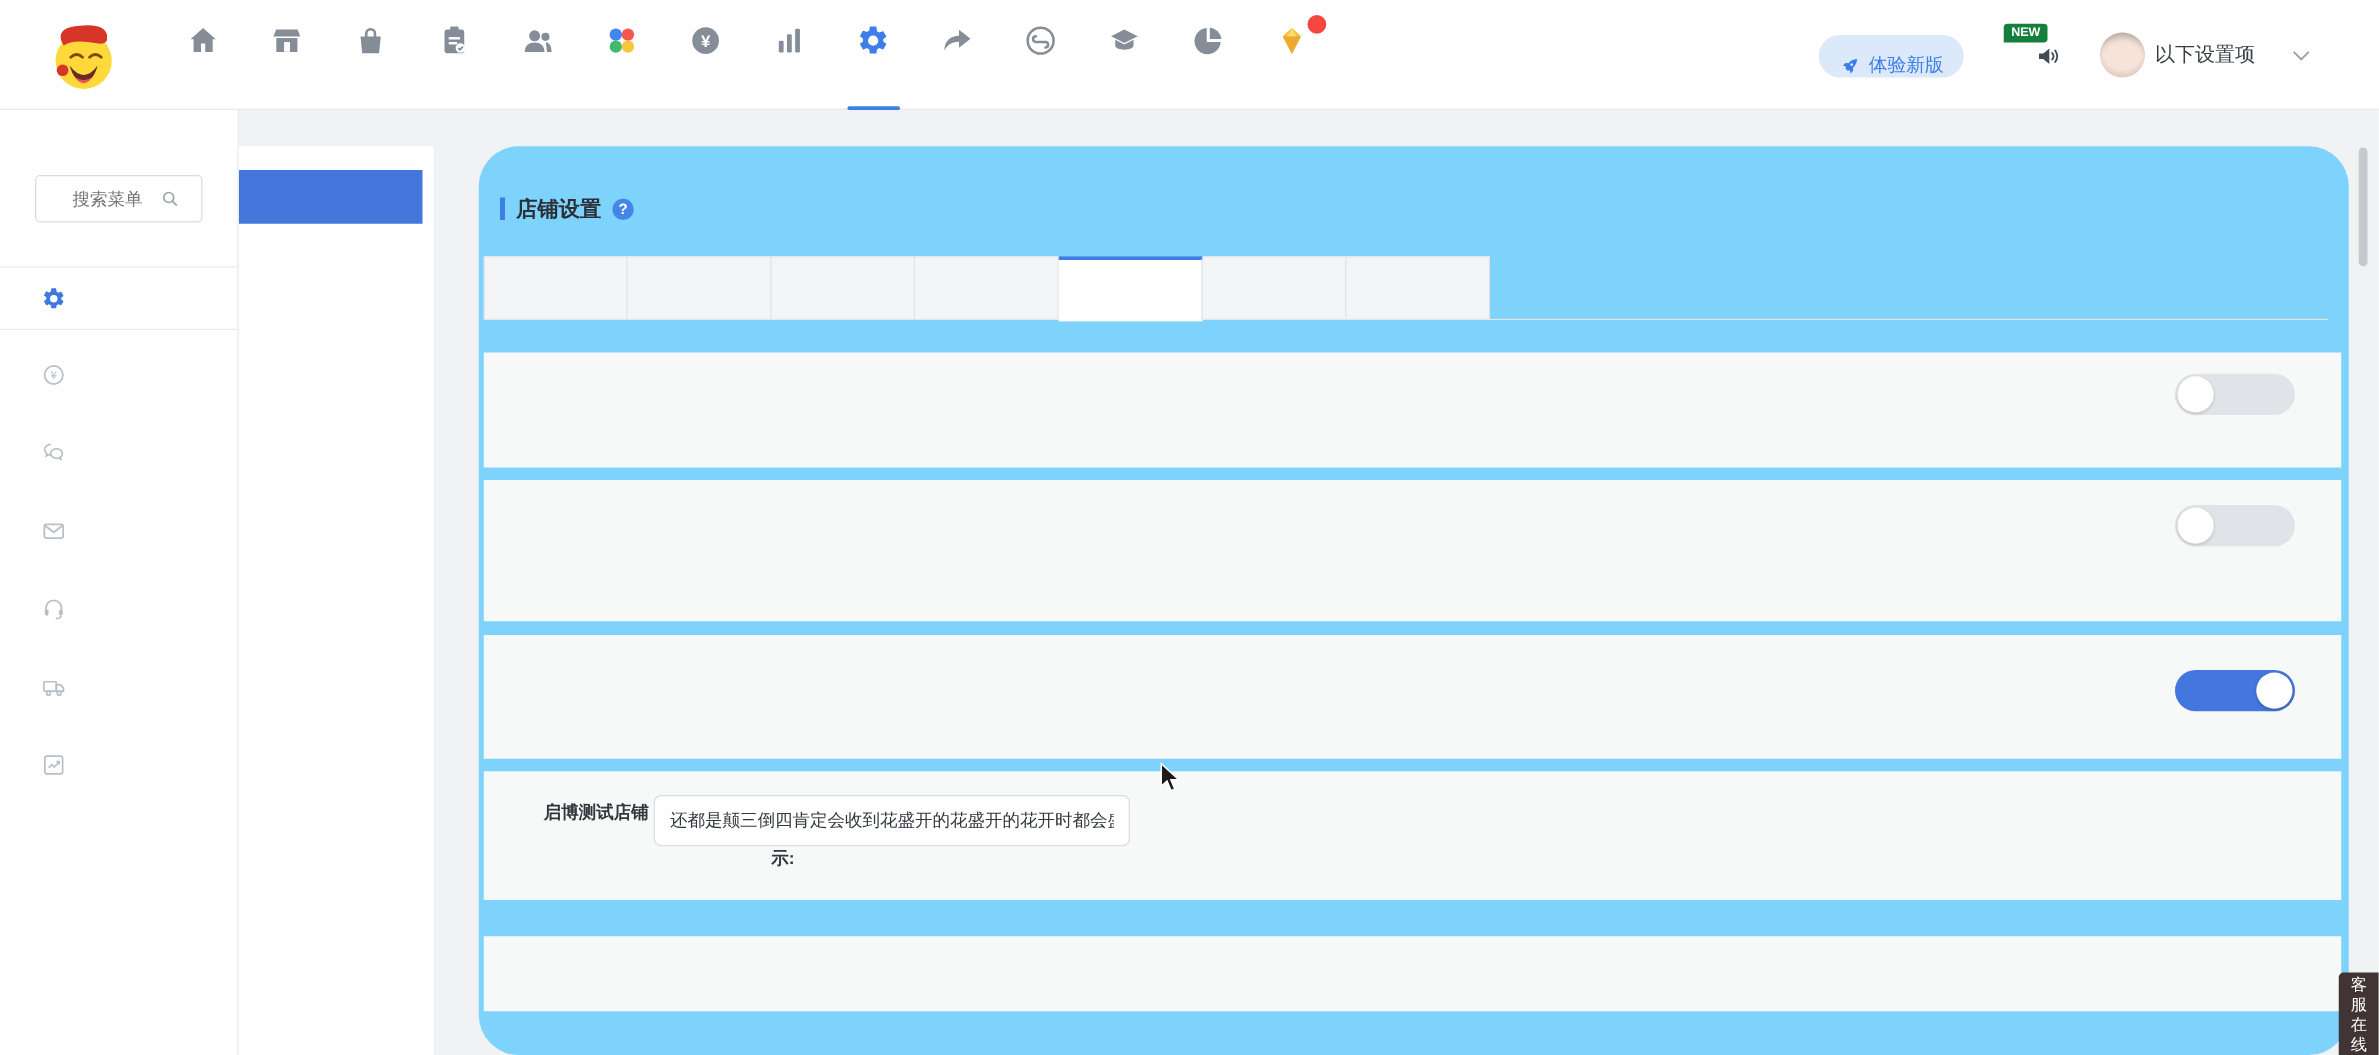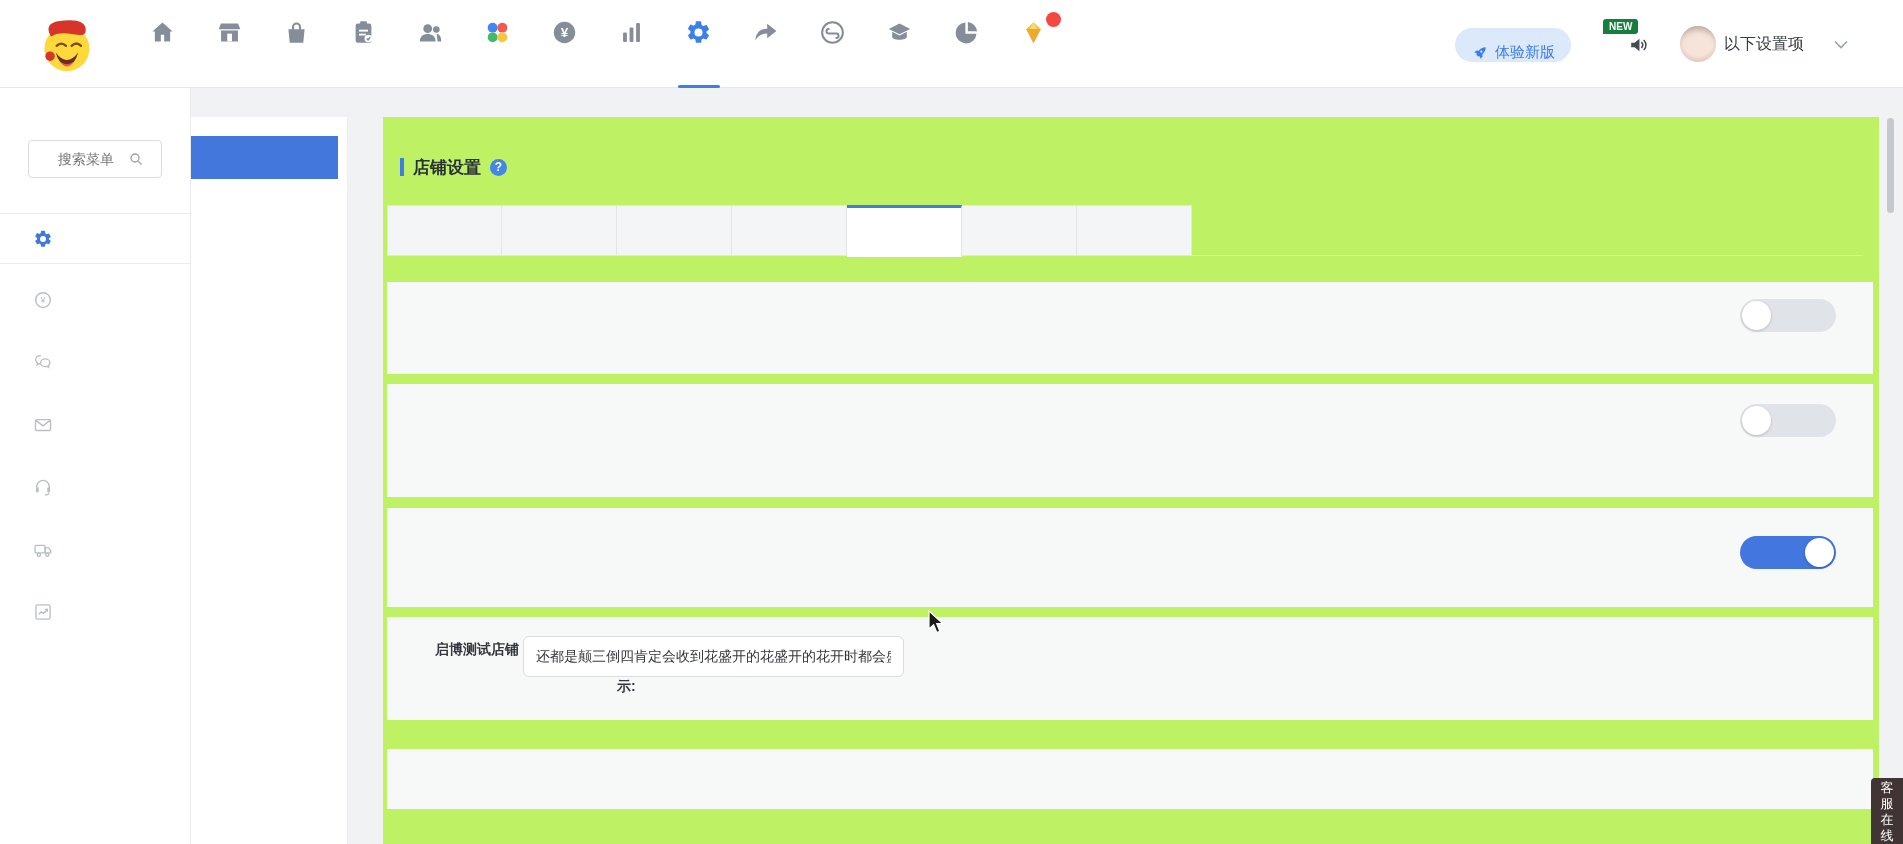--- a/index.html
+++ b/index.html
@@ -56,22 +56,22 @@
   .sb1-item.active .slabel { color:#4178db; }
 
   
   #sidebar2 { position:absolute; left:191px; top:117px; width:156px; bottom:0; background:#fff;
     z-index:5; box-shadow:1px 0 0 #eceeef; }
   .sb2-item { position:absolute; left:0; width:147px; height:43px; display:flex; align-items:center;
     padding-left:22px; font-size:14px; color:#595f66; cursor:pointer; white-space:nowrap; }
   .sb2-item.active { background:#4377dc; color:#fff; }
 
   
-  #card { position:absolute; left:383px; top:117px; width:1496px; bottom:0; background:#bef264;
-    overflow:hidden; z-index:6; }
+  #card { position:absolute; left:383px; top:117px; width:1496px; bottom:0; background:#7dd3fc;
+    overflow:hidden; z-index:6;border-radius:32px; }
   #card-inner { padding:40px 0 0 4px; }
   #title-row { display:flex; align-items:center; margin-left:13px; height:20px; }
   #title-bar { width:4px; height:18px; background:#3d7de5; margin-right:9px; }
   #page-title { font-size:17px; font-weight:bold; color:#2b2f36; }
   #help-icon { width:17px; height:17px; border-radius:50%; background:#4287e8; color:#fff;
     font-size:12px; font-weight:bold; line-height:17px; text-align:center; margin-left:9px; cursor:pointer; }
 
   #tabs { display:flex; margin-top:28px; width:1475px; border-bottom:1px solid #e2e4e6; height:51px; }
   .tab { width:115px; height:51px; background:#f4f5f6; border:1px solid #e3e5e7; border-left:none;
     display:flex; align-items:center; justify-content:center; font-size:16px; color:#4a4f56;

